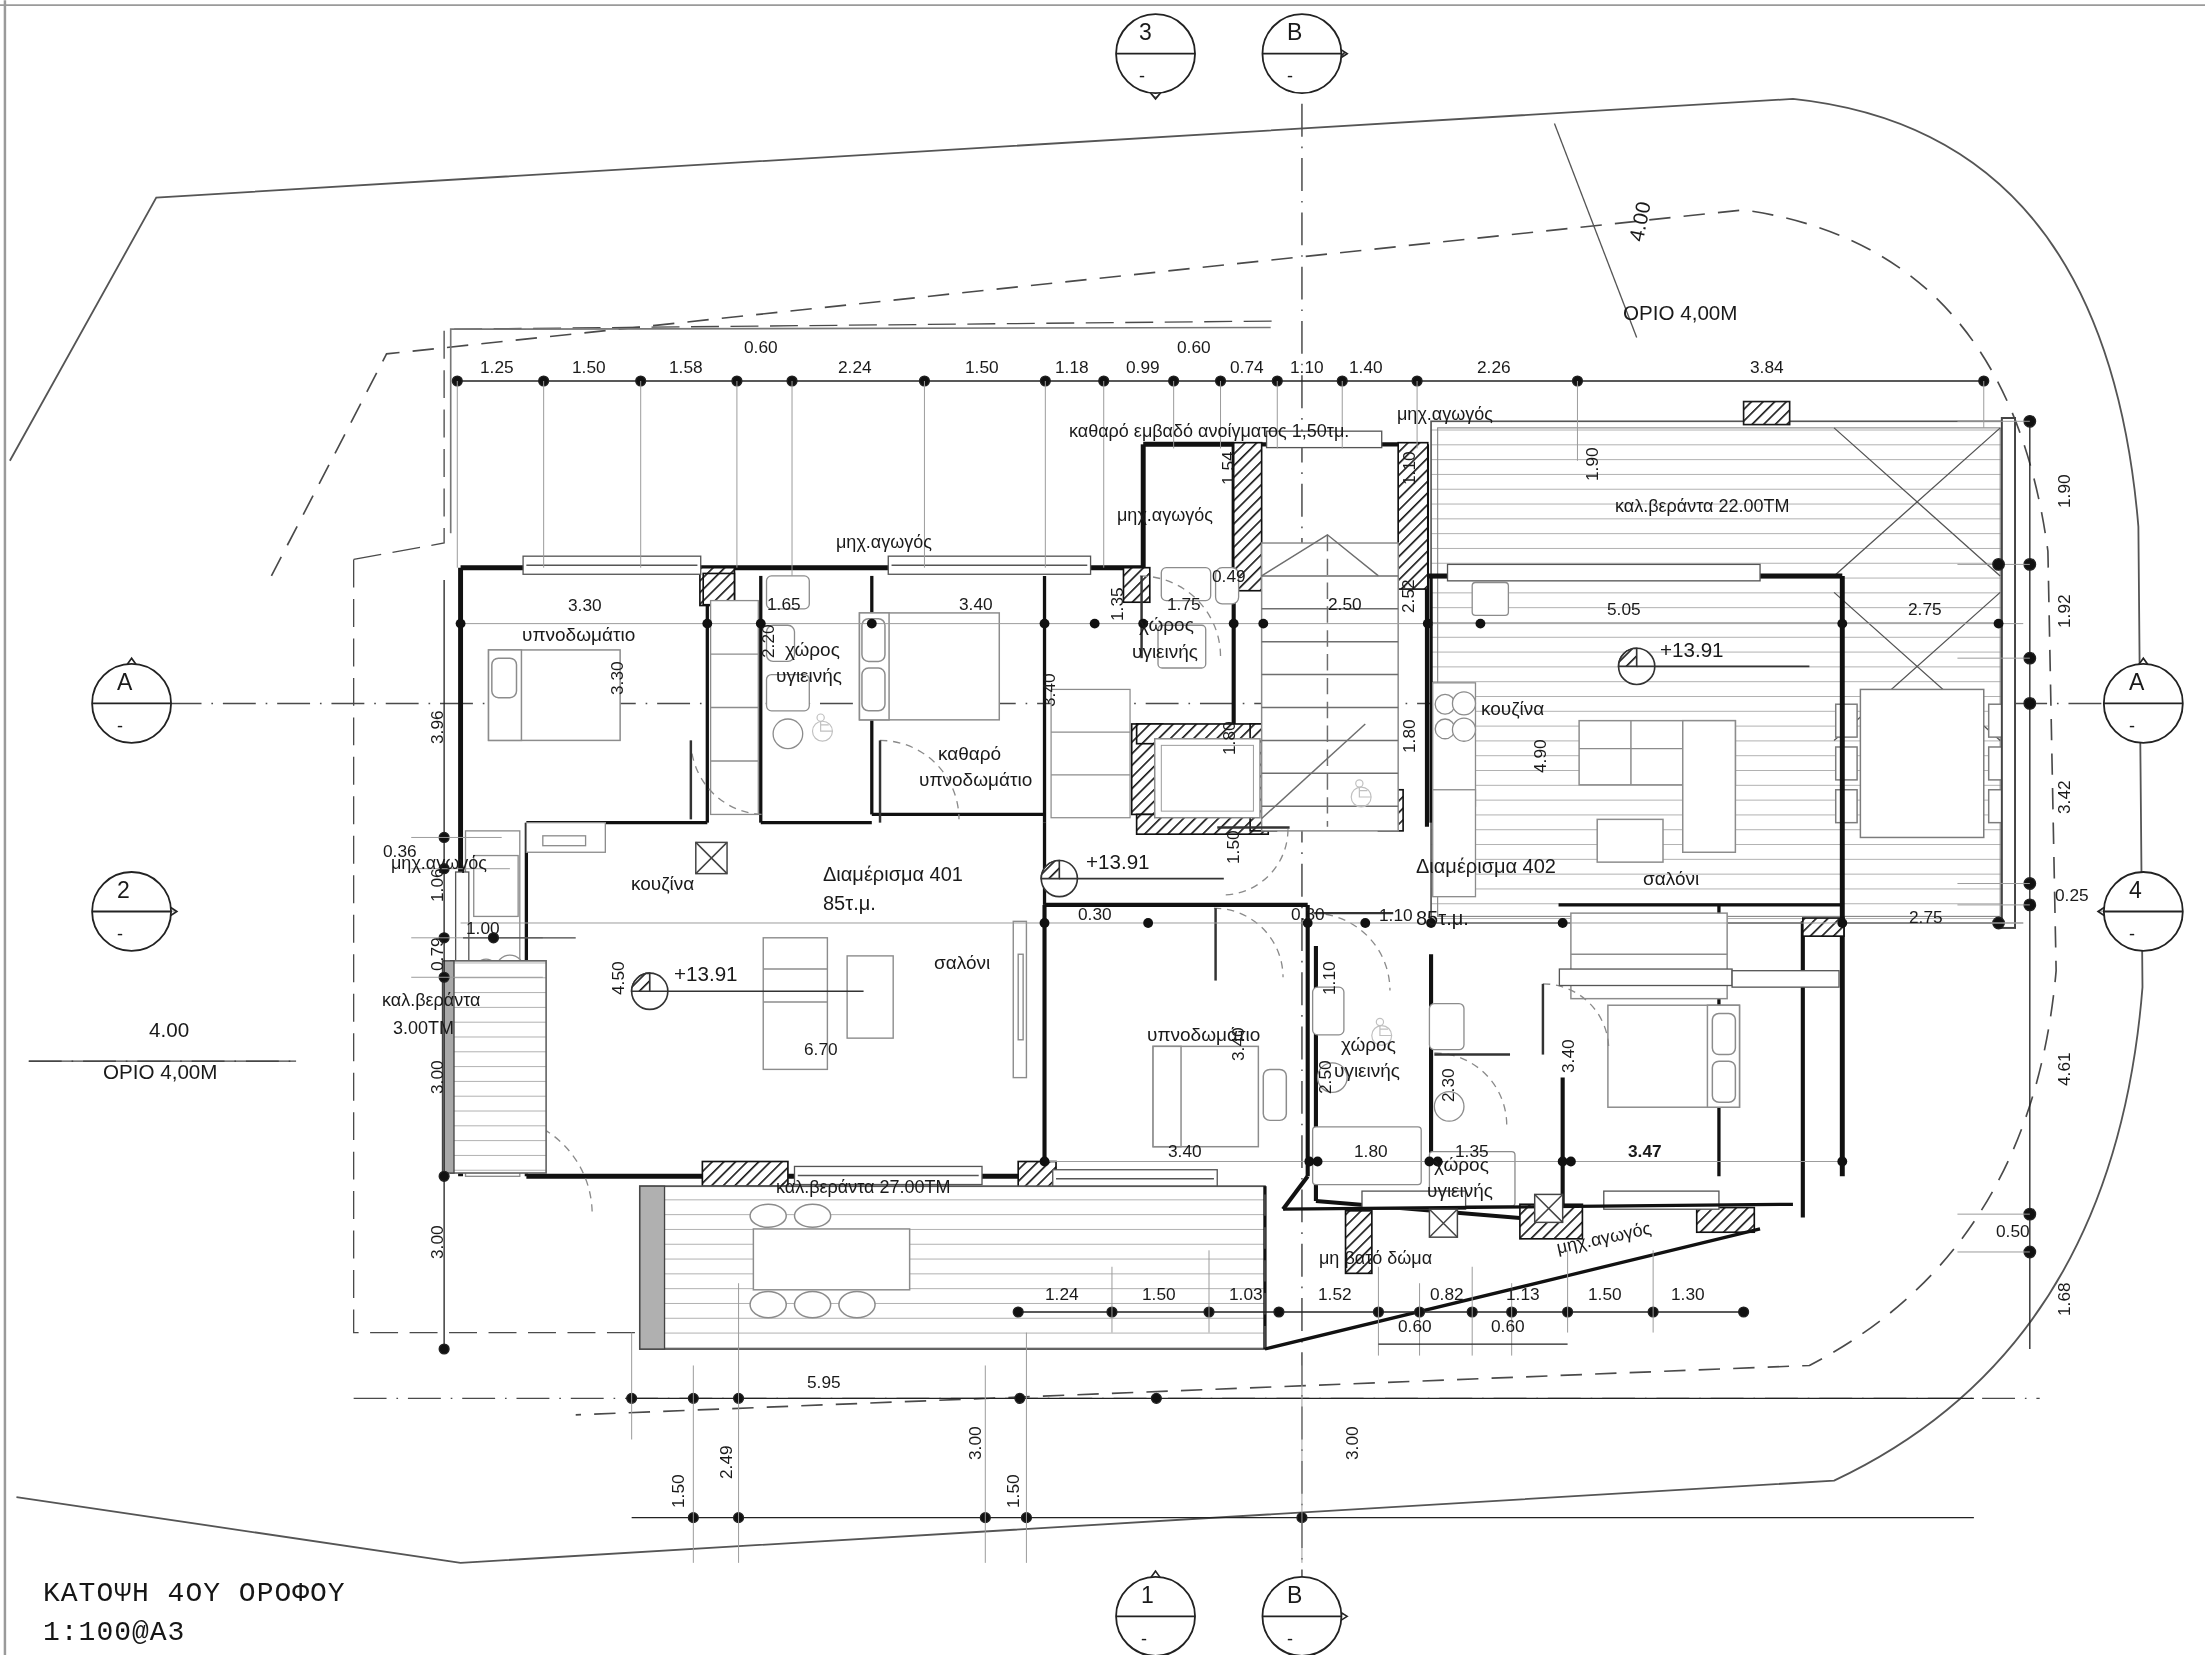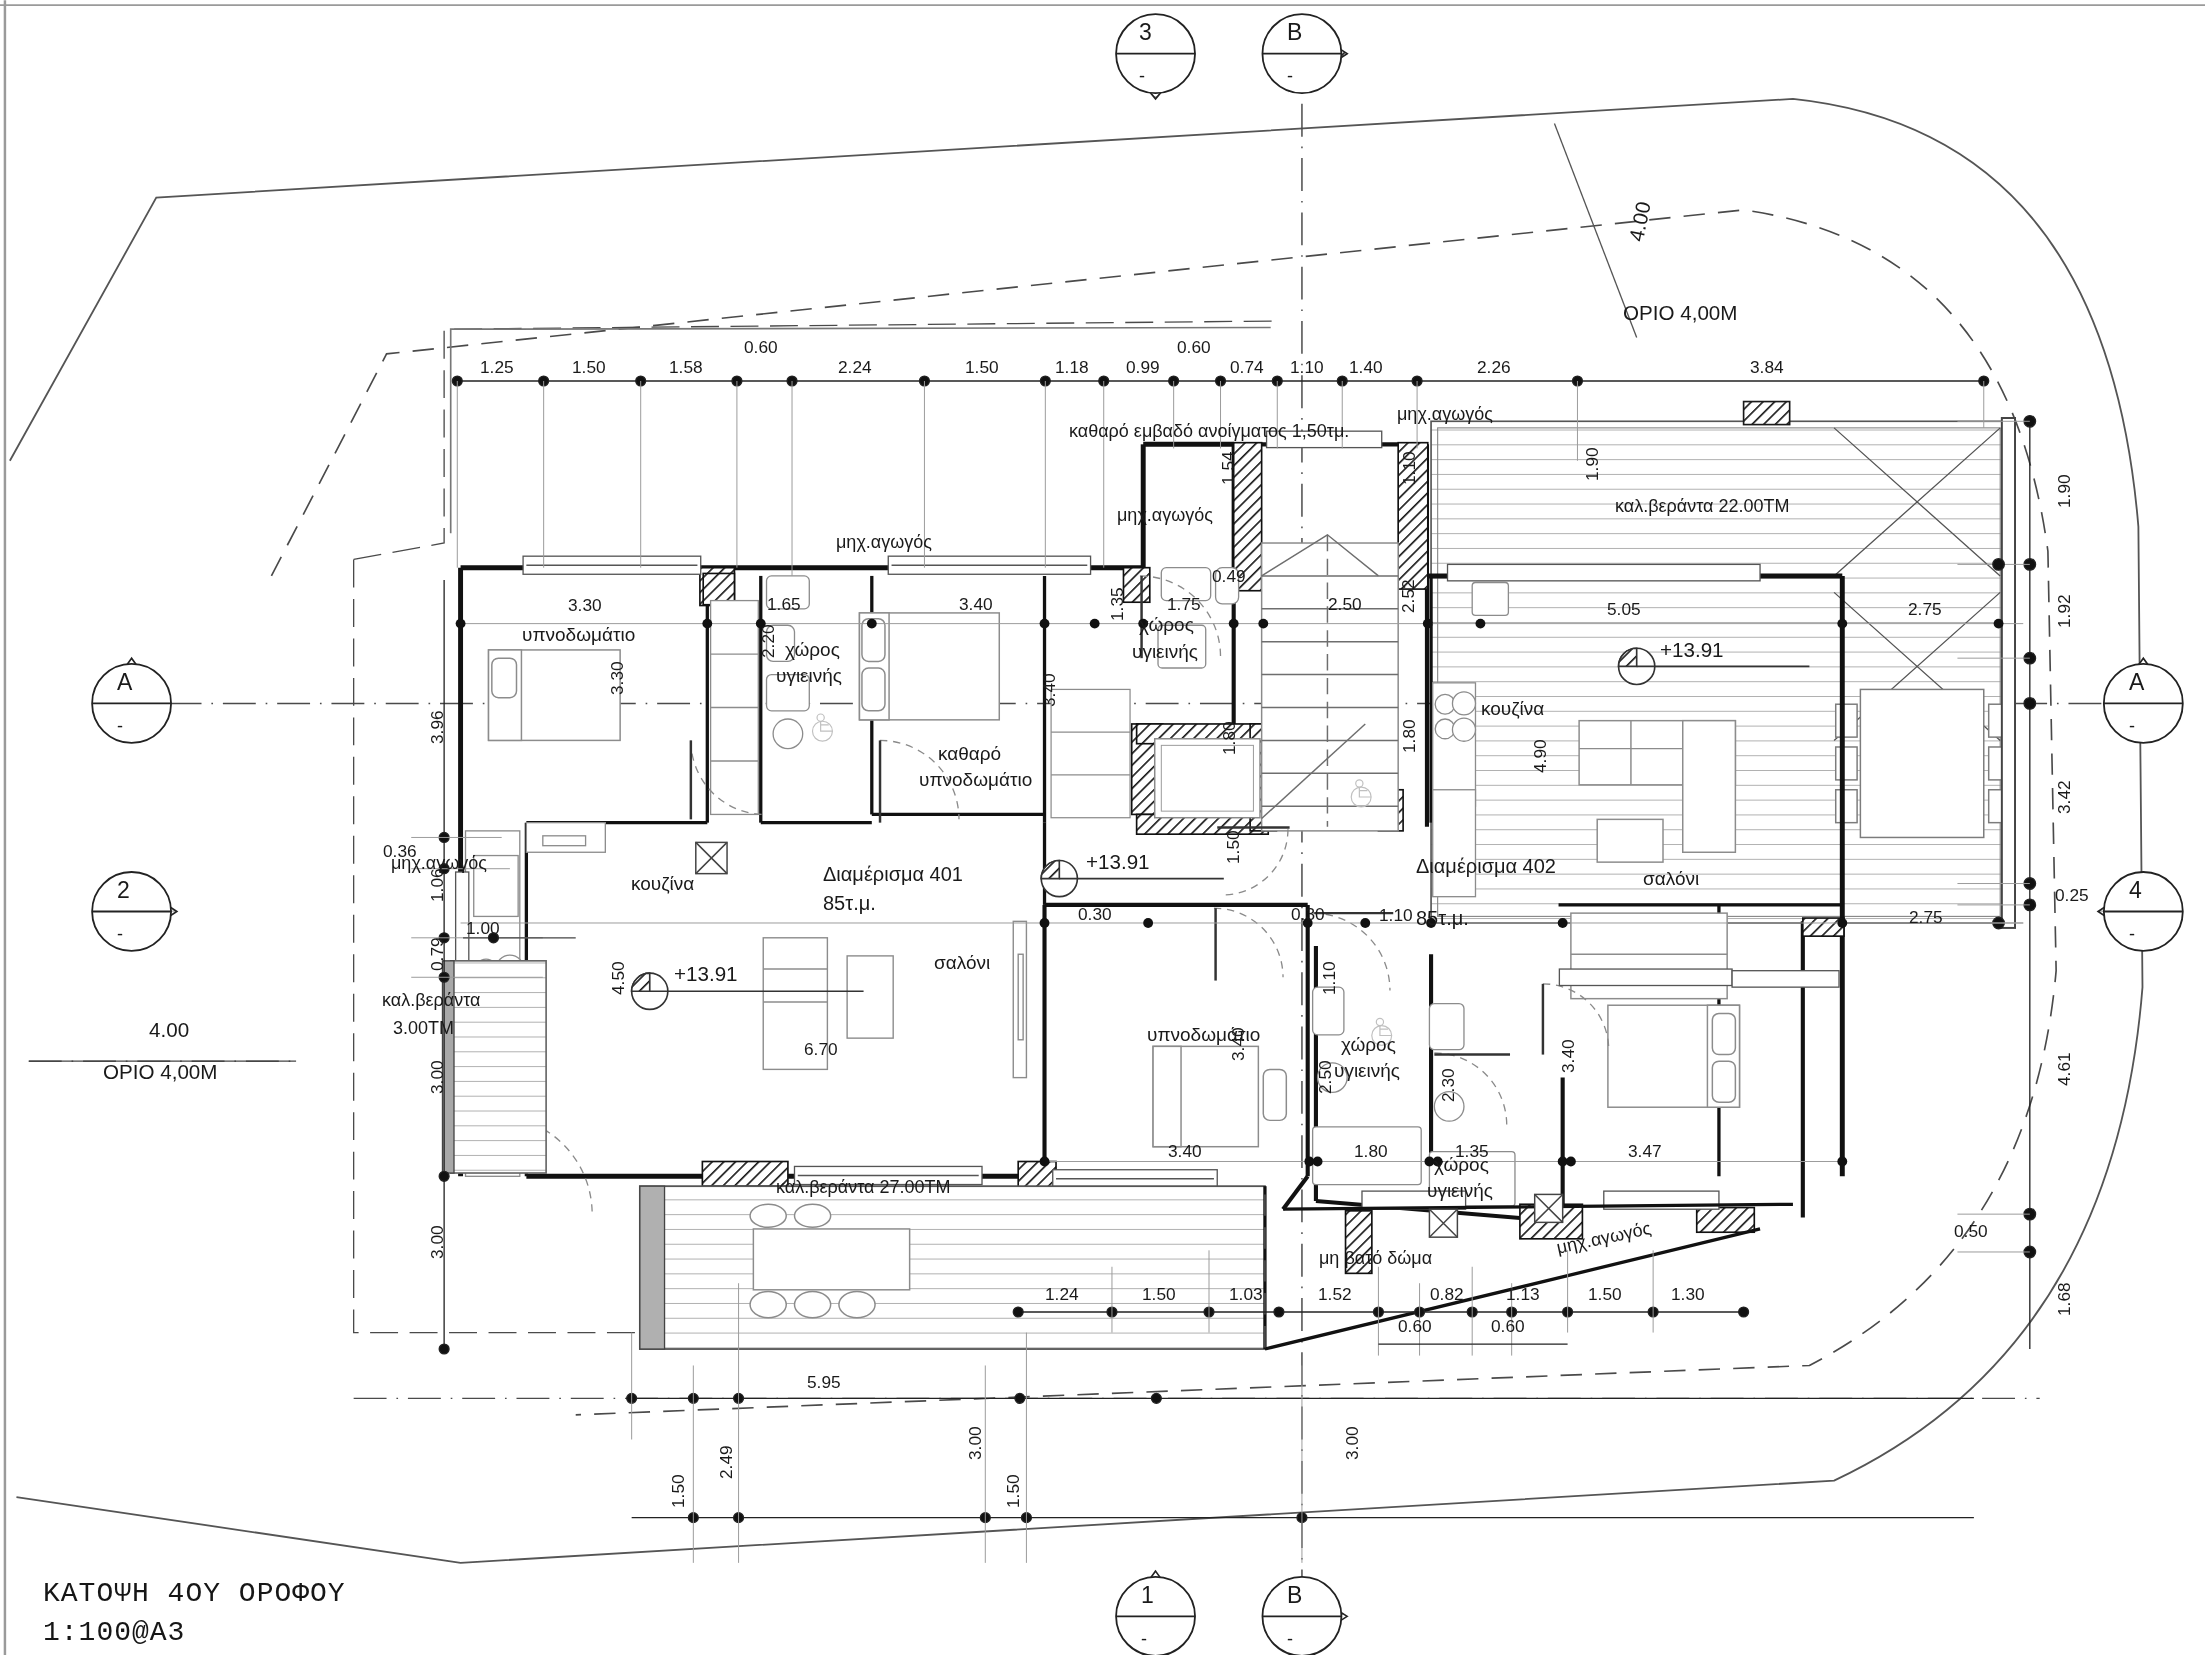--- a/index.html
+++ b/index.html
@@ -777,21 +777,21 @@
   <div class="dim v" style="left:429px;top:971px;transform:rotate(-90deg);">0.79</div>
   <div class="dim" style="left:466px;top:920px;">1.00</div>
   <div class="dim v" style="left:429px;top:1094px;transform:rotate(-90deg);">3.00</div>
   <div class="dim v" style="left:429px;top:1259px;transform:rotate(-90deg);">3.00</div>
 
   <div class="dim v" style="left:2056px;top:508px;transform:rotate(-90deg);">1.90</div>
   <div class="dim v" style="left:2056px;top:628px;transform:rotate(-90deg);">1.92</div>
   <div class="dim v" style="left:2056px;top:814px;transform:rotate(-90deg);">3.42</div>
   <div class="dim" style="left:2055px;top:887px;">0.25</div>
   <div class="dim v" style="left:2056px;top:1086px;transform:rotate(-90deg);">4.61</div>
-  <div class="dim" style="left:1954px;top:1223px;">0.50</div>
+  <div class="dim" style="left:1996px;top:1223px;">0.50</div>
   <div class="dim v" style="left:2056px;top:1316px;transform:rotate(-90deg);">1.68</div>
 
   <div class="dim" style="left:1045px;top:1286px;">1.24</div>
   <div class="dim" style="left:1142px;top:1286px;">1.50</div>
   <div class="dim" style="left:1229px;top:1286px;">1.03</div>
   <div class="dim" style="left:1318px;top:1286px;">1.52</div>
   <div class="dim" style="left:1430px;top:1286px;">0.82</div>
   <div class="dim" style="left:1506px;top:1286px;">1.13</div>
   <div class="dim" style="left:1588px;top:1286px;">1.50</div>
   <div class="dim" style="left:1671px;top:1286px;">1.30</div>
@@ -832,21 +832,21 @@
   <div class="dim" style="left:1379px;top:907px;">1.10</div>
   <div class="dim v" style="left:1225px;top:864px;transform:rotate(-90deg);">1.50</div>
   <div class="dim v" style="left:1321px;top:995px;transform:rotate(-90deg);">1.10</div>
   <div class="dim v" style="left:1230px;top:1061px;transform:rotate(-90deg);">3.40</div>
   <div class="dim v" style="left:1317px;top:1094px;transform:rotate(-90deg);">2.50</div>
   <div class="dim v" style="left:1440px;top:1102px;transform:rotate(-90deg);">2.30</div>
   <div class="dim v" style="left:1560px;top:1073px;transform:rotate(-90deg);">3.40</div>
   <div class="dim" style="left:1168px;top:1143px;">3.40</div>
   <div class="dim" style="left:1354px;top:1143px;">1.80</div>
   <div class="dim" style="left:1455px;top:1143px;">1.35</div>
-  <div class="dim" style="left:1628px;top:1143px;">3.47</div>
+  <div class="dim" style="left:1628px;top:1143px;font-weight:bold;">3.47</div>
 
   <div class="title-block">
     <div>ΚΑΤΟΨΗ 4ΟΥ ΟΡΟΦΟΥ</div>
     <div>1:100@A3</div>
   </div>
 
 </div>
 
 
 </body></html>

